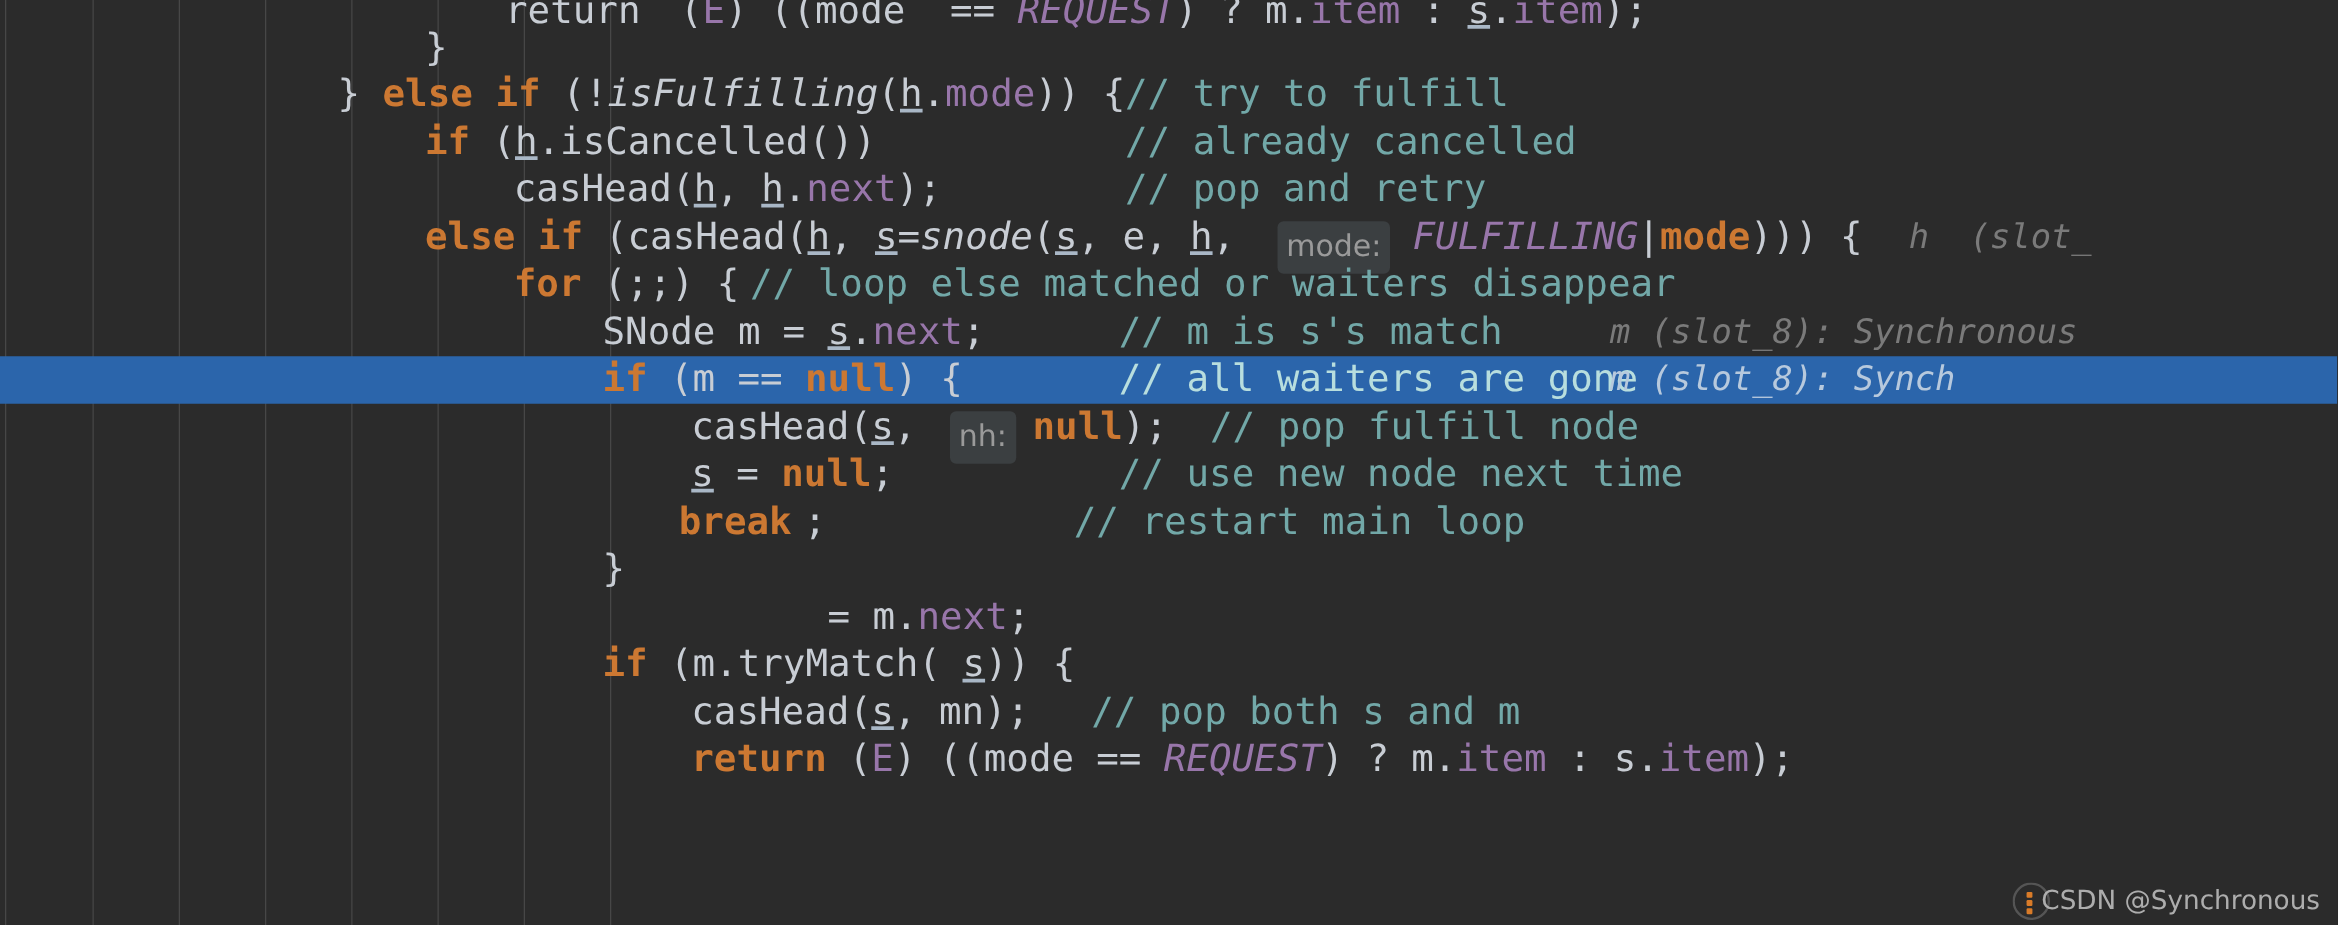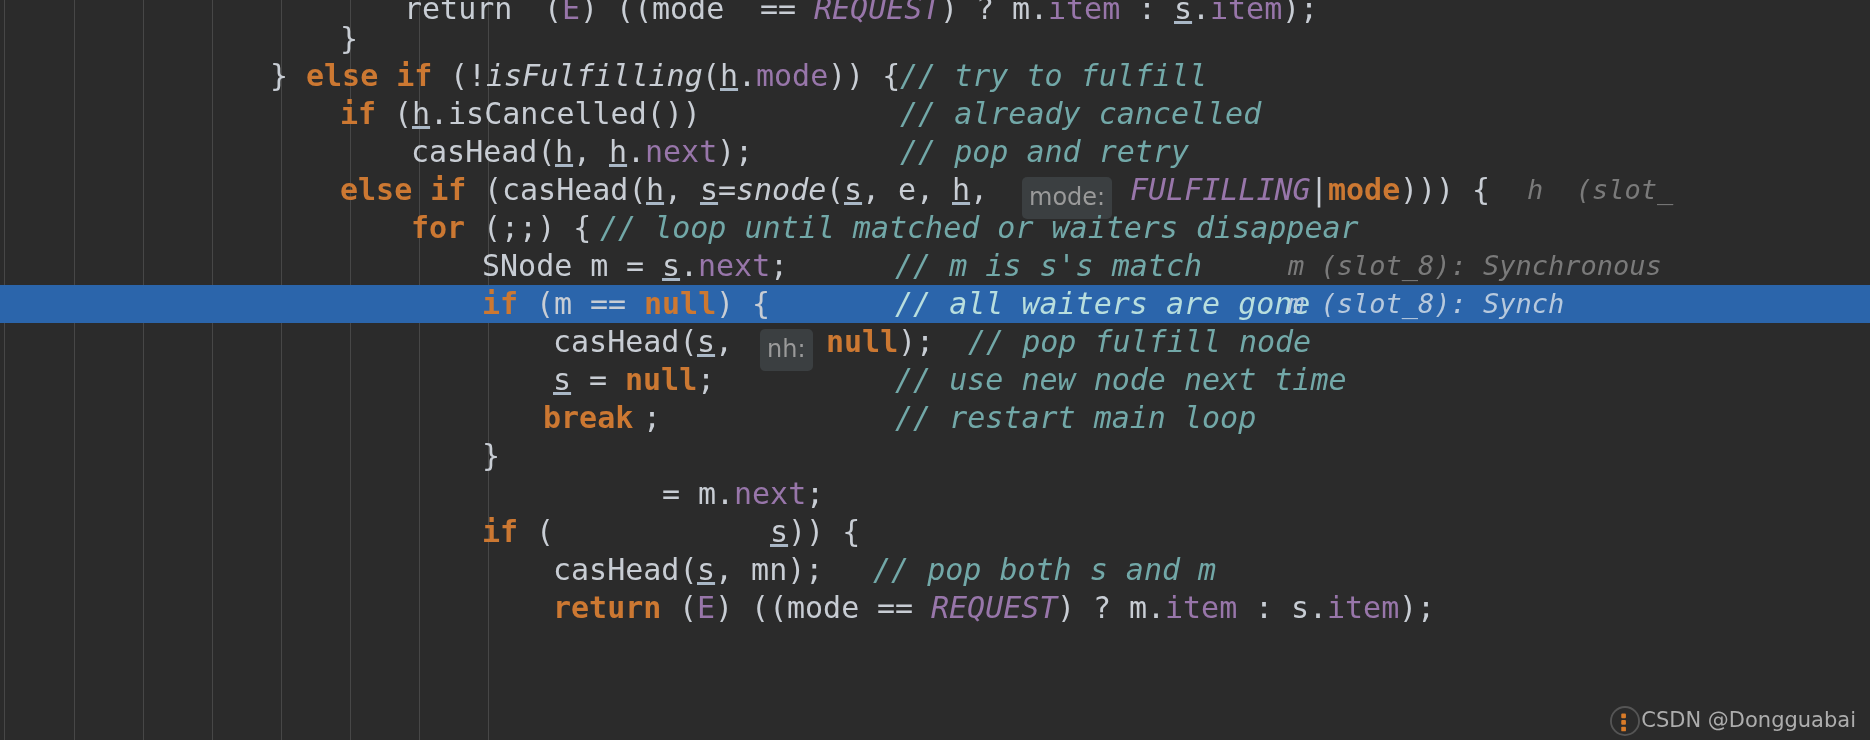--- a/index.html
+++ b/index.html
@@ -62,21 +62,21 @@
     white-space: pre;
   }
 
   
   .kw      { color: #cc7832; font-weight: bold; }
   .plain   { color: #c8cdd4; }
   .field   { color: #9876aa; }
   .static  { color: #9876aa; font-style: italic; }
   .method  { color: #c8cdd4; font-style: italic; }
   .punc    { color: #c8cdd4; }
-  .comment { color: #629755; font-style: italic; }
+  .comment { color: #629755; }
   .param-u { text-decoration: underline; text-decoration-color: #a9b7c6; }
 
   
   .comment, .cmt2 { color: #72a8a8; }
 
   
   .dbg {
     color: #7a7a7a;
     font-style: italic;
     font-size: 27px;
@@ -132,35 +132,35 @@
       <div class="guide" style="left: 488px; background: rgb(71, 71, 71);"></div>
     </div>
 
   <div class="code-layer" id="code-layer">
       <div class="row" style="top: -10px; height: 38px; line-height: 38px; font-size: 30px;"><span class="txt plain" style="left: 404px;">return </span><span class="txt punc" style="left: 544px;">(</span><span class="txt field" style="left: 562px;">E</span><span class="txt punc" style="left: 580px;">) ((</span><span class="txt plain" style="left: 652px;">mode </span><span class="txt punc" style="left: 760px;">== </span><span class="txt static" style="left: 814px;">REQUEST</span><span class="txt punc" style="left: 940px;">) ? </span><span class="txt plain" style="left: 1012px;">m.</span><span class="txt field" style="left: 1048px;">item</span><span class="txt punc" style="left: 1120px;"> : </span><span class="txt param-u plain" style="left: 1174px;">s</span><span class="txt plain" style="left: 1192px;">.</span><span class="txt field" style="left: 1210px;">item</span><span class="txt punc" style="left: 1282px;">);</span></div>
       <div class="row" style="top: 20px; height: 38px; line-height: 38px; font-size: 30px;"><span class="txt punc" style="left: 340px;">}</span></div>
       <div class="row" style="top: 57px; height: 38px; line-height: 38px; font-size: 30px;"><span class="txt punc" style="left: 270px;">} </span><span class="txt kw" style="left: 306px;">else if </span><span class="txt punc" style="left: 450px;">(!</span><span class="txt method" style="left: 486px;">isFulfilling</span><span class="txt punc" style="left: 702px;">(</span><span class="txt param-u plain" style="left: 720px;">h</span><span class="txt plain" style="left: 738px;">.</span><span class="txt field" style="left: 756px;">mode</span><span class="txt punc" style="left: 828px;">)) {</span><span class="txt comment" style="left: 900px;">// try to fulfill</span></div>
       <div class="row" style="top: 95px; height: 38px; line-height: 38px; font-size: 30px;"><span class="txt kw" style="left: 340px;">if </span><span class="txt punc" style="left: 394px;">(</span><span class="txt param-u plain" style="left: 412px;">h</span><span class="txt plain" style="left: 430px;">.isCancelled())</span><span class="txt comment" style="left: 900px;">// already cancelled</span></div>
       <div class="row" style="top: 133px; height: 38px; line-height: 38px; font-size: 30px;"><span class="txt plain" style="left: 411px;">casHead(</span><span class="txt param-u plain" style="left: 555px;">h</span><span class="txt punc" style="left: 573px;">, </span><span class="txt param-u plain" style="left: 609px;">h</span><span class="txt plain" style="left: 627px;">.</span><span class="txt field" style="left: 645px;">next</span><span class="txt punc" style="left: 717px;">);</span><span class="txt comment" style="left: 900px;">// pop and retry</span></div>
       <div class="row" style="top: 171px; height: 38px; line-height: 38px; font-size: 30px;"><span class="txt kw" style="left: 340px;">else if </span><span class="txt punc" style="left: 484px;">(</span><span class="txt plain" style="left: 502px;">casHead(</span><span class="txt param-u plain" style="left: 646px;">h</span><span class="txt punc" style="left: 664px;">, </span><span class="txt param-u plain" style="left: 700px;">s</span><span class="txt punc" style="left: 718px;">=</span><span class="txt method" style="left: 736px;">snode</span><span class="txt punc" style="left: 826px;">(</span><span class="txt param-u plain" style="left: 844px;">s</span><span class="txt punc" style="left: 862px;">, </span><span class="txt plain" style="left: 898px;">e</span><span class="txt punc" style="left: 916px;">, </span><span class="txt param-u plain" style="left: 952px;">h</span><span class="txt punc" style="left: 970px;">, </span><span class="txt inlay" style="left: 1022px; top: 6px;">mode:</span><span class="txt static" style="left: 1130px;">FULFILLING</span><span class="txt punc" style="left: 1310px;">|</span><span class="txt kw" style="left: 1328px;">mode</span><span class="txt punc" style="left: 1400px;">)))</span><span class="txt punc" style="left: 1454px;"> {</span><span class="txt dbg" style="left: 1527px;">h  (slot_</span></div>
-      <div class="row" style="top: 209px; height: 38px; line-height: 38px; font-size: 30px;"><span class="txt kw" style="left: 411px;">for </span><span class="txt punc" style="left: 483px;">(;;) {</span><span class="txt comment" style="left: 600px;">// loop until matched or waiters disappear</span></div>
+      <div class="row" style="top: 209px; height: 38px; line-height: 38px; font-size: 30px;"><span class="txt kw" style="left: 411px;">for </span><span class="txt punc" style="left: 483px;">(;;) {</span><span class="txt comment" style="left: 600px;">// loop else matched or waiters disappear</span></div>
       <div class="row" style="top: 247px; height: 38px; line-height: 38px; font-size: 30px;"><span class="txt plain" style="left: 482px;">SNode m </span><span class="txt punc" style="left: 626px;">= </span><span class="txt param-u plain" style="left: 662px;">s</span><span class="txt plain" style="left: 680px;">.</span><span class="txt field" style="left: 698px;">next</span><span class="txt punc" style="left: 770px;">;</span><span class="txt comment" style="left: 895px;">// m is s's match</span><span class="txt dbg" style="left: 1288px;">m (slot_8): Synchronous</span></div>
       <div class="row selected" style="top: 285px; height: 38px; line-height: 38px; font-size: 30px; background: rgb(43, 101, 171);"><span class="txt kw" style="left: 482px;">if </span><span class="txt punc" style="left: 536px;">(</span><span class="txt plain" style="left: 554px;">m </span><span class="txt punc" style="left: 590px;">== </span><span class="txt kw" style="left: 644px;">null</span><span class="txt punc" style="left: 716px;">) {</span><span class="txt comment" style="left: 895px;">// all waiters are gone</span><span class="txt dbg" style="left: 1288px;">m (slot_8): Synch</span></div>
       <div class="row" style="top: 323px; height: 38px; line-height: 38px; font-size: 30px;"><span class="txt plain" style="left: 553px;">casHead(</span><span class="txt param-u plain" style="left: 697px;">s</span><span class="txt punc" style="left: 715px;">, </span><span class="txt inlay" style="left: 760px; top: 6px;">nh:</span><span class="txt kw" style="left: 826px;">null</span><span class="txt punc" style="left: 898px;">);</span><span class="txt comment" style="left: 968px;">// pop fulfill node</span></div>
       <div class="row" style="top: 361px; height: 38px; line-height: 38px; font-size: 30px;"><span class="txt param-u plain" style="left: 553px;">s</span><span class="txt punc" style="left: 571px;"> = </span><span class="txt kw" style="left: 625px;">null</span><span class="txt punc" style="left: 697px;">;</span><span class="txt comment" style="left: 895px;">// use new node next time</span></div>
-      <div class="row" style="top: 399px; height: 38px; line-height: 38px; font-size: 30px;"><span class="txt kw" style="left: 543px;">break</span><span class="txt punc" style="left: 643px;">;</span><span class="txt comment" style="left: 895px;">// restart main loop</span></div>
+      <div class="row" style="top: 399px; height: 38px; line-height: 38px; font-size: 30px;"><span class="txt kw" style="left: 543px;">break</span><span class="txt punc" style="left: 643px;">;</span><span class="txt comment" style="left: 859px;">// restart main loop</span></div>
       <div class="row" style="top: 437px; height: 38px; line-height: 38px; font-size: 30px;"><span class="txt punc" style="left: 482px;">}</span></div>
       <div class="row" style="top: 475px; height: 38px; line-height: 38px; font-size: 30px;"><span class="txt punc" style="left: 662px;">= </span><span class="txt plain" style="left: 698px;">m.</span><span class="txt field" style="left: 734px;">next</span><span class="txt punc" style="left: 806px;">;</span></div>
-      <div class="row" style="top: 513px; height: 38px; line-height: 38px; font-size: 30px;"><span class="txt kw" style="left: 482px;">if </span><span class="txt punc" style="left: 536px;">(</span><span class="txt param-u plain" style="left: 770px;">s</span><span class="txt punc" style="left: 788px;">)) {</span></div>
+      <div class="row" style="top: 513px; height: 38px; line-height: 38px; font-size: 30px;"><span class="txt kw" style="left: 482px;">if </span><span class="txt punc" style="left: 536px;">(</span><span class="txt plain" style="left: 554px;">m.tryMatch(</span><span class="txt param-u plain" style="left: 770px;">s</span><span class="txt punc" style="left: 788px;">)) {</span></div>
       <div class="row" style="top: 551px; height: 38px; line-height: 38px; font-size: 30px;"><span class="txt plain" style="left: 553px;">casHead(</span><span class="txt param-u plain" style="left: 697px;">s</span><span class="txt punc" style="left: 715px;">, mn);</span><span class="txt comment" style="left: 873px;">// pop both s and m</span></div>
       <div class="row" style="top: 589px; height: 38px; line-height: 38px; font-size: 30px;"><span class="txt kw" style="left: 553px;">return </span><span class="txt punc" style="left: 679px;">(</span><span class="txt field" style="left: 697px;">E</span><span class="txt punc" style="left: 715px;">) ((</span><span class="txt plain" style="left: 787px;">mode </span><span class="txt punc" style="left: 877px;">== </span><span class="txt static" style="left: 931px;">REQUEST</span><span class="txt punc" style="left: 1057px;">) ? </span><span class="txt plain" style="left: 1129px;">m.</span><span class="txt field" style="left: 1165px;">item</span><span class="txt punc" style="left: 1237px;"> : </span><span class="txt plain" style="left: 1291px;">s.</span><span class="txt field" style="left: 1327px;">item</span><span class="txt punc" style="left: 1399px;">);</span></div>
     </div>
 
   <svg id="wm-logo" viewBox="0 0 32 32">
     <circle cx="16" cy="16" r="15" fill="none" stroke="#555" stroke-width="2"></circle>
     <rect x="12" y="8" width="5" height="5" rx="1" fill="#d97b28"></rect>
     <rect x="12" y="15" width="5" height="5" rx="1" fill="#d97b28"></rect>
     <rect x="12" y="22" width="5" height="5" rx="1" fill="#d97b28"></rect>
   </svg>
 
-  <div id="watermark">CSDN @Dongguabai</div>
+  <div id="watermark">CSDN @Synchronous</div>
 
 </div>
 
 </body></html>

